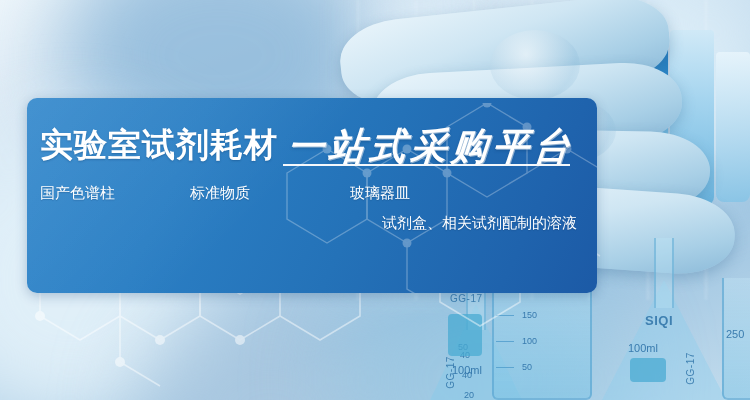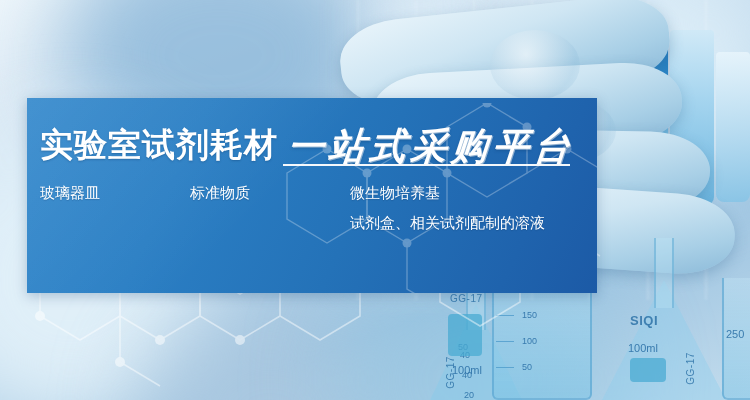--- a/index.html
+++ b/index.html
@@ -97,21 +97,21 @@
   .gradlabel{position:absolute;font-size:9px;color:rgba(40,110,165,.9);font-family:"Liberation Sans",sans-serif;}
   .logotxt{position:absolute;font-size:10px;color:rgba(40,110,165,.85);letter-spacing:.5px;}
   .brandbox{position:absolute;background:rgba(70,170,210,.75);border-radius:4px;}
 
   
   .molecules{position:absolute;left:0;top:150px;width:750px;height:250px;opacity:.55;}
 
   
   #panel{
     position:absolute;left:27px;top:98px;width:570px;height:195px;
-    border-radius:0;
+    border-radius:10px;
     background:linear-gradient(115deg,#2f86cb 0%,#2b7fc4 28%,#2472b8 58%,#1f63ad 85%,#1c5aa6 100%);
     box-shadow:0 3px 12px rgba(25,70,120,.28);
     overflow:hidden;
   }
   #panel .panel-tint{
     position:absolute;inset:0;
     background:linear-gradient(135deg, rgba(255,255,255,.10) 0%, rgba(255,255,255,0) 45%);
   }
   #panel .panel-mol{position:absolute;right:-20px;bottom:-40px;width:360px;height:230px;opacity:.30;}
 
@@ -143,21 +143,21 @@
     margin-top:20px;padding-left:13px;
     display:grid;
     grid-template-columns:150px 160px 205px 1fr;
     row-gap:12px;
     color:#ffffff;
     font-size:15px;line-height:18px;
     font-family:"Liberation Sans","DejaVu Sans",sans-serif;
     text-shadow:0 1px 1px rgba(15,60,110,.3);
   }
   .cat-grid .cell{white-space:nowrap;}
-  .cat-grid .span2{grid-column:3 / span 2;}
+  .cat-grid .span2{grid-column:3 / span 2;margin-left:32px;}
 </style>
 </head>
 <body>
 
 <div id="banner">
 
   <div class="bg-base"></div>
   <div class="bg-blob blob1"></div>
   <div class="bg-blob blob2"></div>
   <div class="bg-blob blob3"></div>
@@ -210,21 +210,21 @@
       <span class="gradlabel" style="left:30px;bottom:54px;">100</span>
       <span class="gradlabel" style="left:30px;bottom:28px;">50</span>
       <span class="logotxt" style="left:-42px;bottom:96px;">GG-17</span>
       <div class="brandbox" style="left:-44px;bottom:44px;width:34px;height:42px;"></div>
       <span class="gradlabel" style="left:-40px;bottom:24px;font-size:11px;">100ml</span>
     </div>
 
     <div class="flask" style="left:172px;bottom:0;">
       <div class="neck" style="left:52px;bottom:92px;height:70px;"></div>
       <div style="width:0;height:0;border-left:62px solid transparent;border-right:62px solid transparent;border-bottom:120px solid rgba(140,205,235,.42);"></div>
-      <span class="logotxt" style="left:28px;bottom:72px;font-size:13px;font-weight:bold;margin-top:24px;">SIQI</span>
+      <span class="logotxt" style="left:43px;bottom:72px;font-size:13px;font-weight:bold;margin-top:24px;">SIQI</span>
       <span class="gradlabel" style="left:26px;bottom:46px;font-size:11px;">100ml</span>
       <div class="brandbox" style="left:28px;bottom:18px;width:36px;height:24px;"></div>
       <span class="logotxt" style="left:72px;bottom:26px;transform:rotate(-90deg);">GG-17</span>
     </div>
 
     <div class="flask" style="left:292px;bottom:0;">
       <div class="beaker" style="left:0;bottom:0;width:40px;height:120px;"></div>
       <span class="gradlabel" style="left:4px;bottom:60px;font-size:11px;">250</span>
     </div>
   </div>
@@ -286,22 +286,22 @@
 
     <div class="panel-inner">
       <div class="title-row">
         <span class="title-main">实验室试剂耗材</span>
         <span class="title-brush">一站式采购平台</span>
       </div>
     </div>
     <div class="title-underline"></div>
 
     <div class="cat-grid">
+      <div class="cell">国产色谱柱</div>
+      <div class="cell">标准物质</div>
+
       <div class="cell">玻璃器皿</div>
-      <div class="cell">标准物质</div>
-
-      <div class="cell">微生物培养基</div>
       <div class="cell span2">试剂盒、相关试剂配制的溶液</div>
 
     </div>
   </div>
 
 </div>
 
 </body></html>

